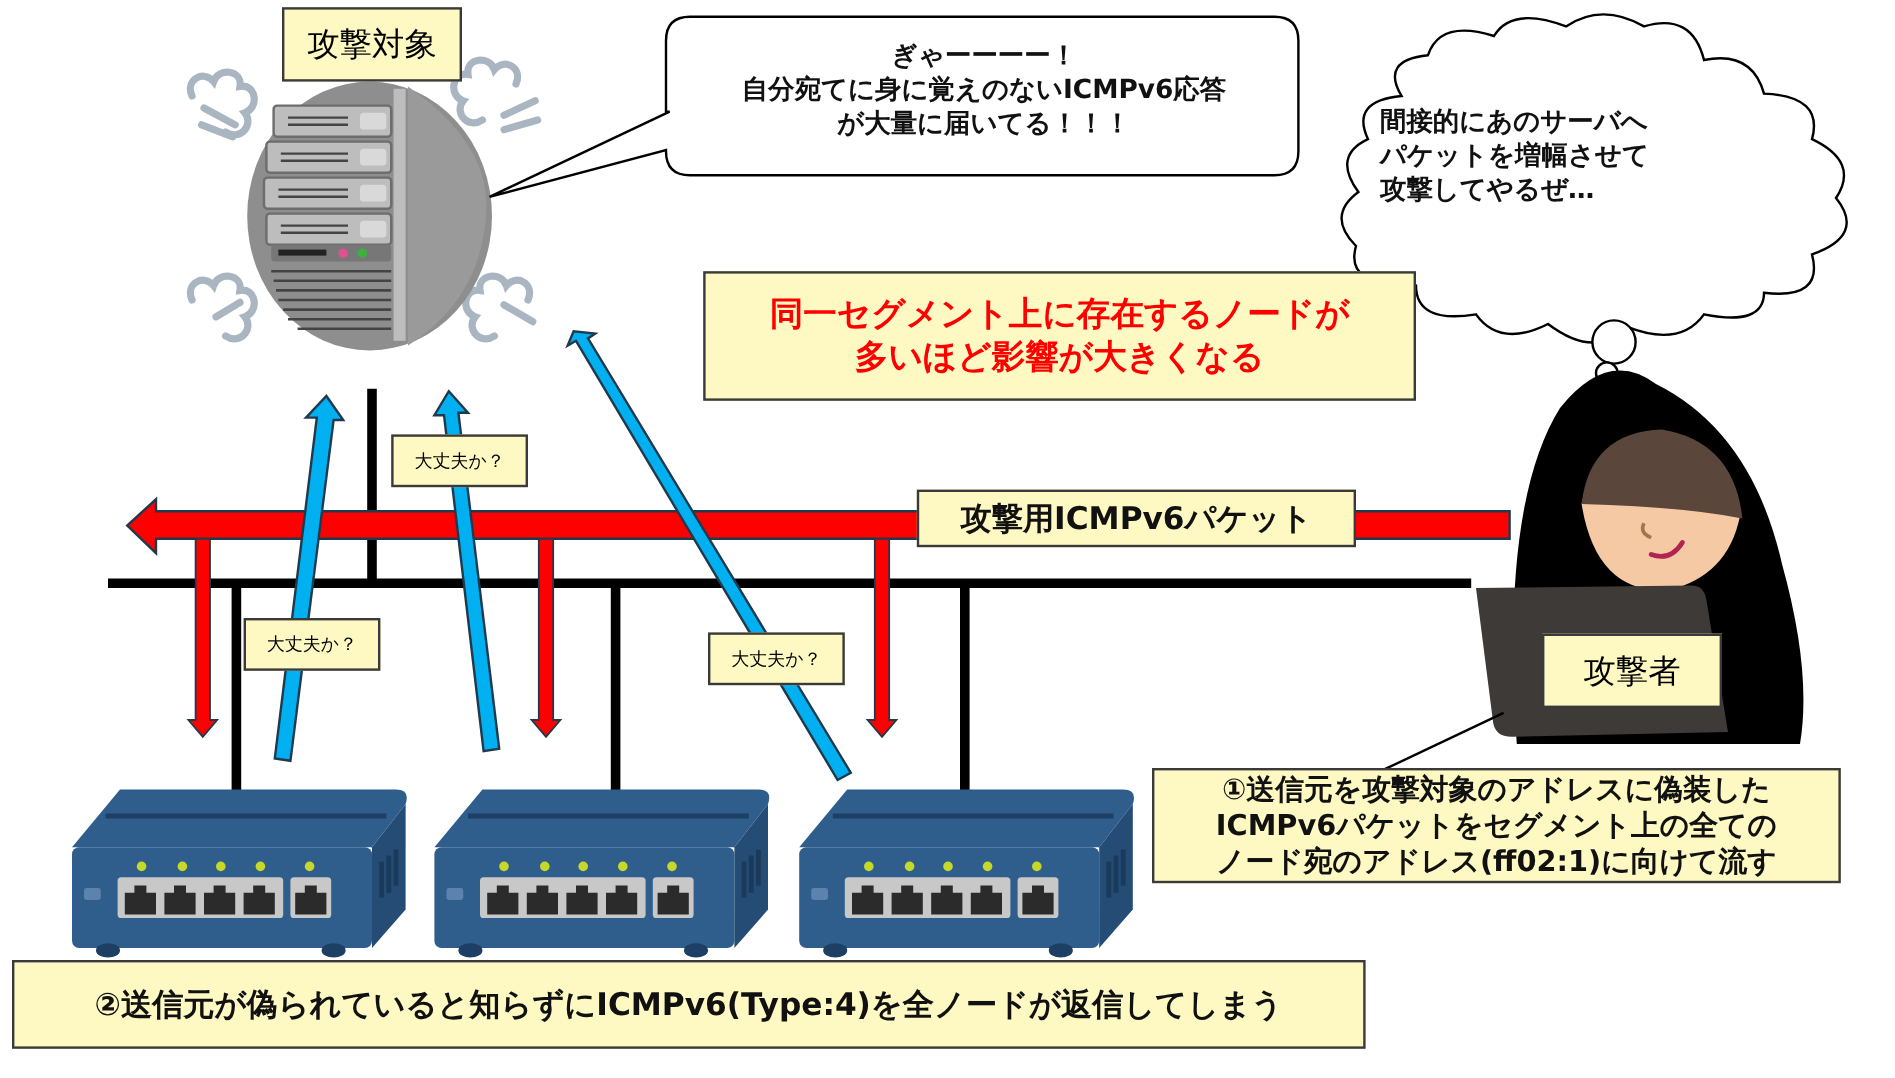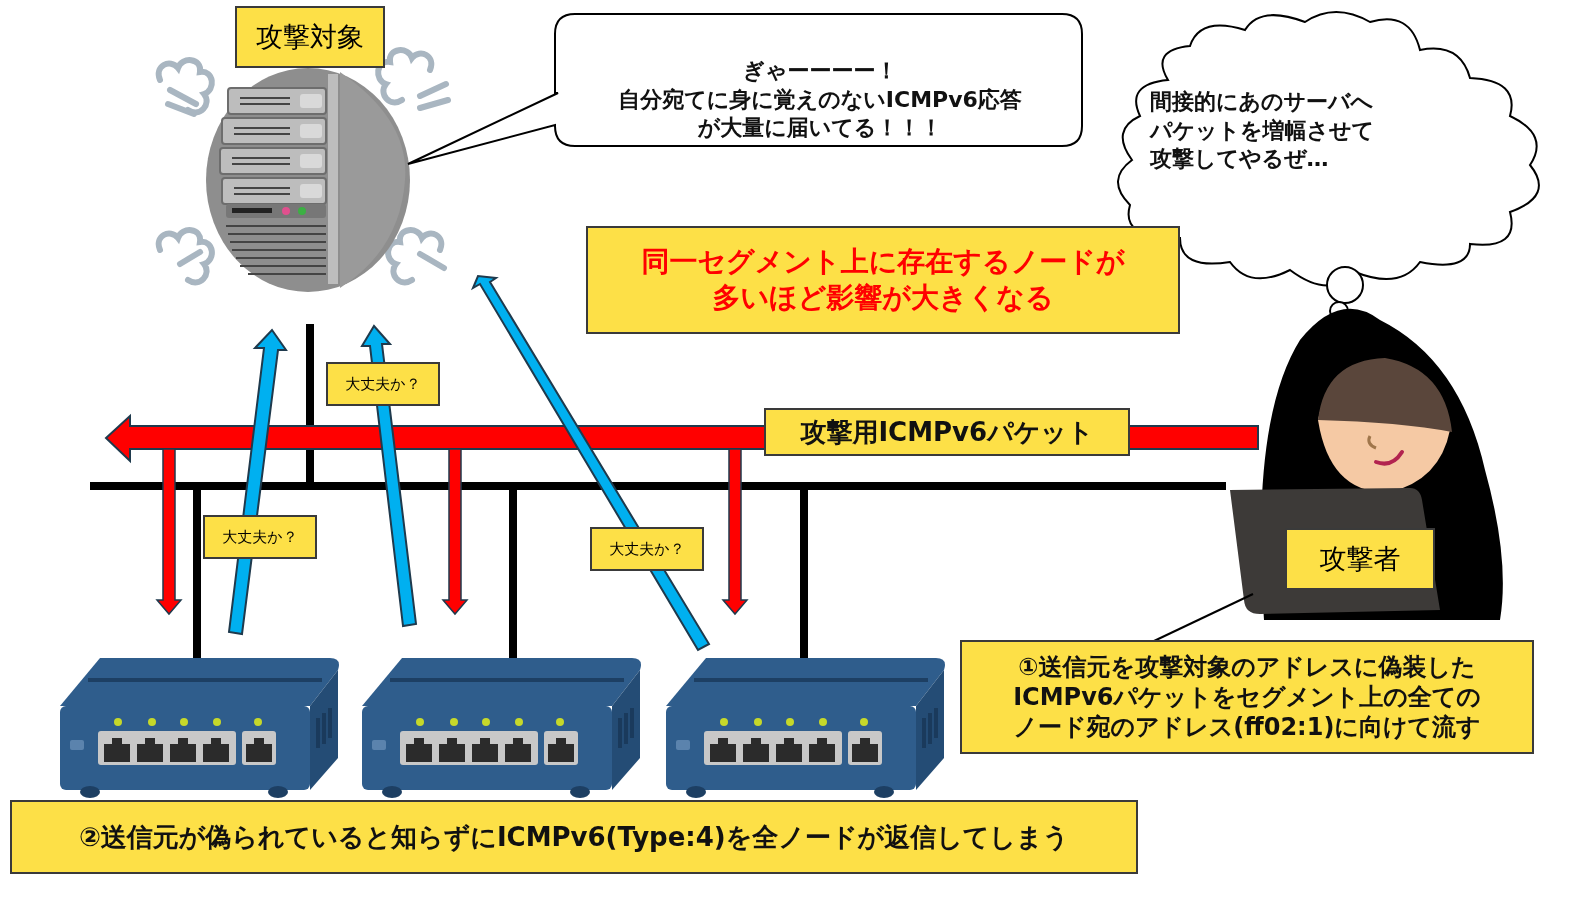--- a/index.html
+++ b/index.html
@@ -1,19 +1,19 @@
 <!DOCTYPE html>
 <html><head>
 <meta charset="utf-8">
 <style>
   html, body { margin: 0; padding: 0; background: #ffffff; }
   body { width: 1579px; height: 898px; position: relative; overflow: hidden;
          font-family: "DejaVu Sans", "Liberation Sans", sans-serif; }
   #stage { position: absolute; left: 0; top: 0; width: 1579px; height: 898px; }
-  .box { position: absolute; background: #fde047; border: 2px solid #3a3a3a; box-sizing: border-box;
+  .box { position: absolute; background: #fef9c3; border: 2px solid #3a3a3a; box-sizing: border-box;
          display: flex; align-items: center; justify-content: center; text-align: center; }
   .serif { font-family: "DejaVu Serif", "Liberation Serif", serif; }
   .bold { font-weight: bold; }
   .ml { white-space: pre-line; line-height: 1.3; }
 </style>
 </head>
 <body>
 
 <div id="stage">
 
@@ -169,38 +169,38 @@
       </g>
     <g transform="translate(666,658)">
         <use href="#switch-shape"></use>
       </g>
 
     <line x1="1253" y1="594" x2="1154" y2="641" stroke="#000" stroke-width="2"></line>
   </svg>
 
   <div class="box serif" style="left:235px;top:6px;width:150px;height:62px;font-size:27px;">攻撃対象</div>
 
-  <div class="ml bold" style="position:absolute;left:560px;top:33px;width:520px;text-align:center;font-size:22px;color:#111;margin-top:24px;">ぎゃーーーー！
+  <div class="ml bold" style="position:absolute;left:560px;top:33px;width:520px;text-align:center;font-size:22px;color:#111;">ぎゃーーーー！
 自分宛てに身に覚えのないICMPv6応答
 が大量に届いてる！！！</div>
 
   <div class="ml bold" style="position:absolute;left:1150px;top:88px;width:370px;text-align:left;font-size:22px;color:#111;">間接的にあのサーバへ
 パケットを増幅させて
 攻撃してやるぜ…</div>
 
   <div class="box ml bold" style="left:570px;top:226px;width:594px;height:108px;font-size:28px;color:#ff0000;margin-left:16px;">同一セグメント上に存在するノードが
 多いほど影響が大きくなる</div>
 
   <div class="box bold" style="left:764px;top:408px;width:366px;height:48px;font-size:26px;color:#111;">攻撃用ICMPv6パケット</div>
 
   <div class="box serif" style="left:203px;top:515px;width:114px;height:44px;font-size:15px;">大丈夫か？</div>
   <div class="box serif" style="left:326px;top:362px;width:114px;height:44px;font-size:15px;">大丈夫か？</div>
   <div class="box serif" style="left:590px;top:527px;width:114px;height:44px;font-size:15px;">大丈夫か？</div>
 
   <div class="box serif" style="left:1285px;top:528px;width:150px;height:62px;font-size:27px;text-align:center;">攻撃者</div>
 
-  <div class="box ml bold" style="left:960px;top:640px;width:574px;height:114px;font-size:24px;color:#111;line-height:1.25;">①送信元を攻撃対象のアドレスに偽装した
+  <div class="box ml bold" style="left:960px;top:640px;width:574px;height:96px;font-size:24px;color:#111;line-height:1.25;">①送信元を攻撃対象のアドレスに偽装した
 ICMPv6パケットをセグメント上の全ての
 ノード宛のアドレス(ff02:1)に向けて流す</div>
 
   <div class="box bold" style="left:10px;top:800px;width:1128px;height:74px;font-size:26px;color:#111;">②送信元が偽られていると知らずにICMPv6(Type:4)を全ノードが返信してしまう</div>
 
 </div>
 
 </body></html>

